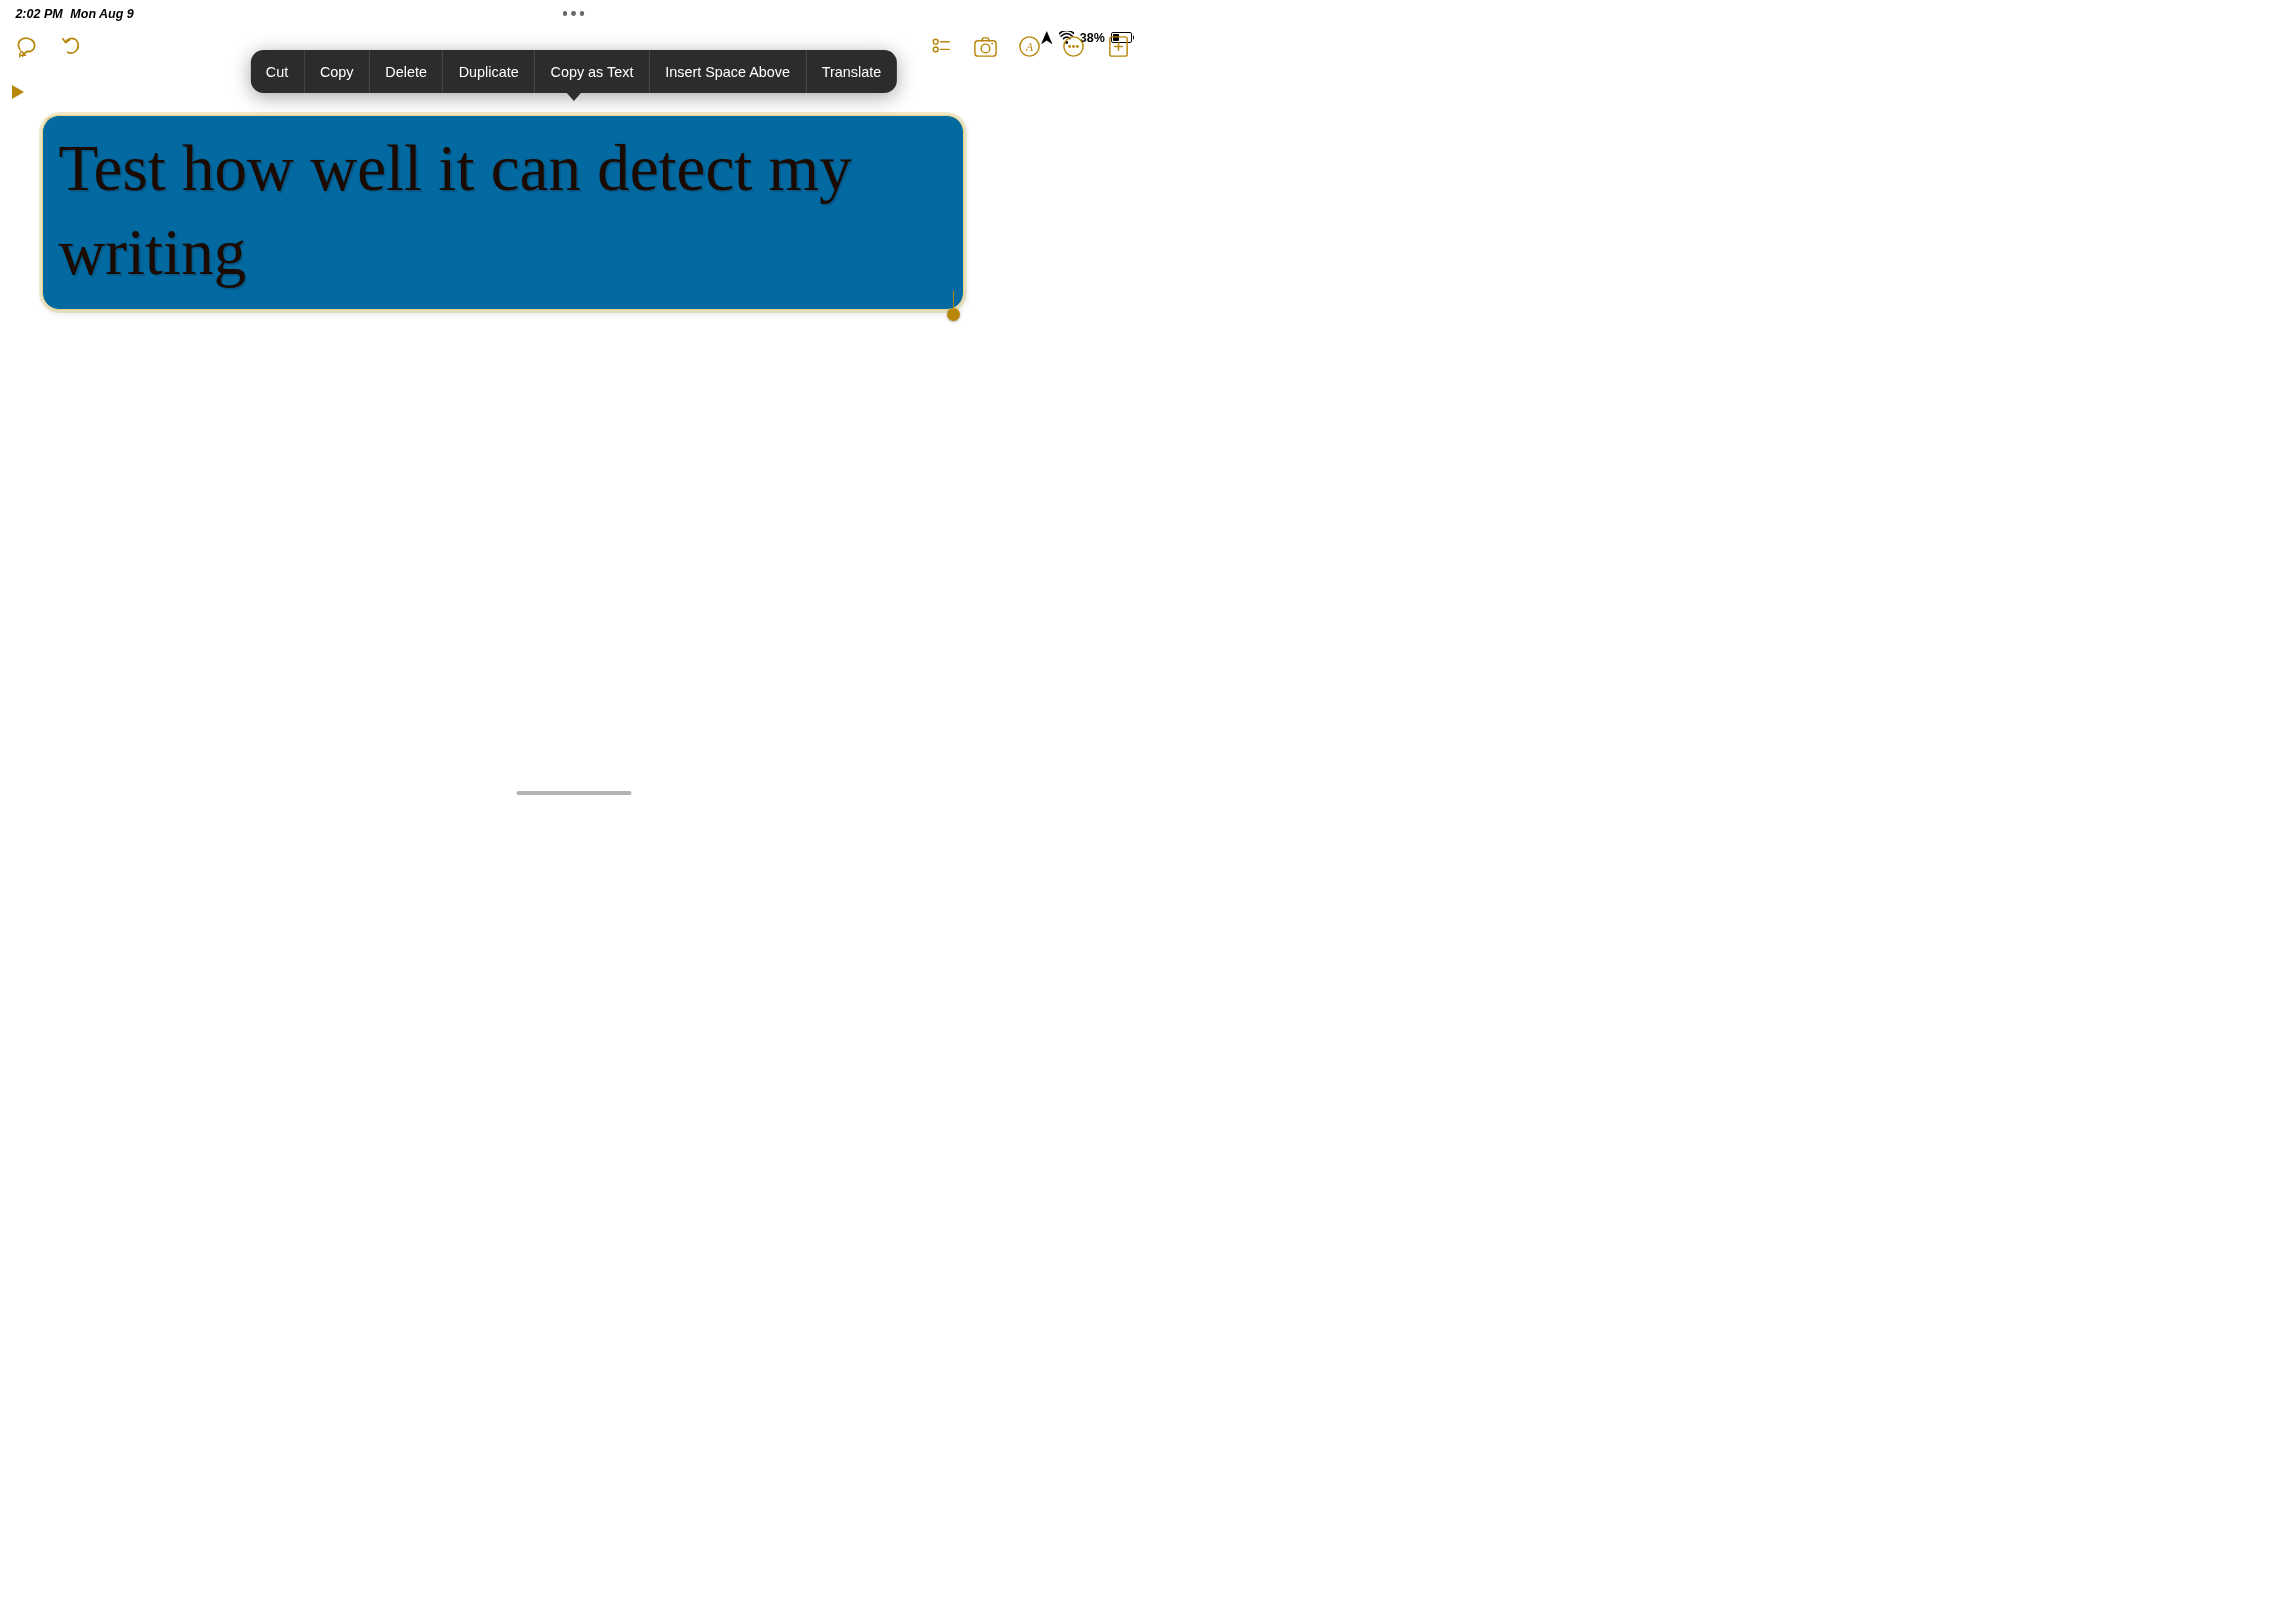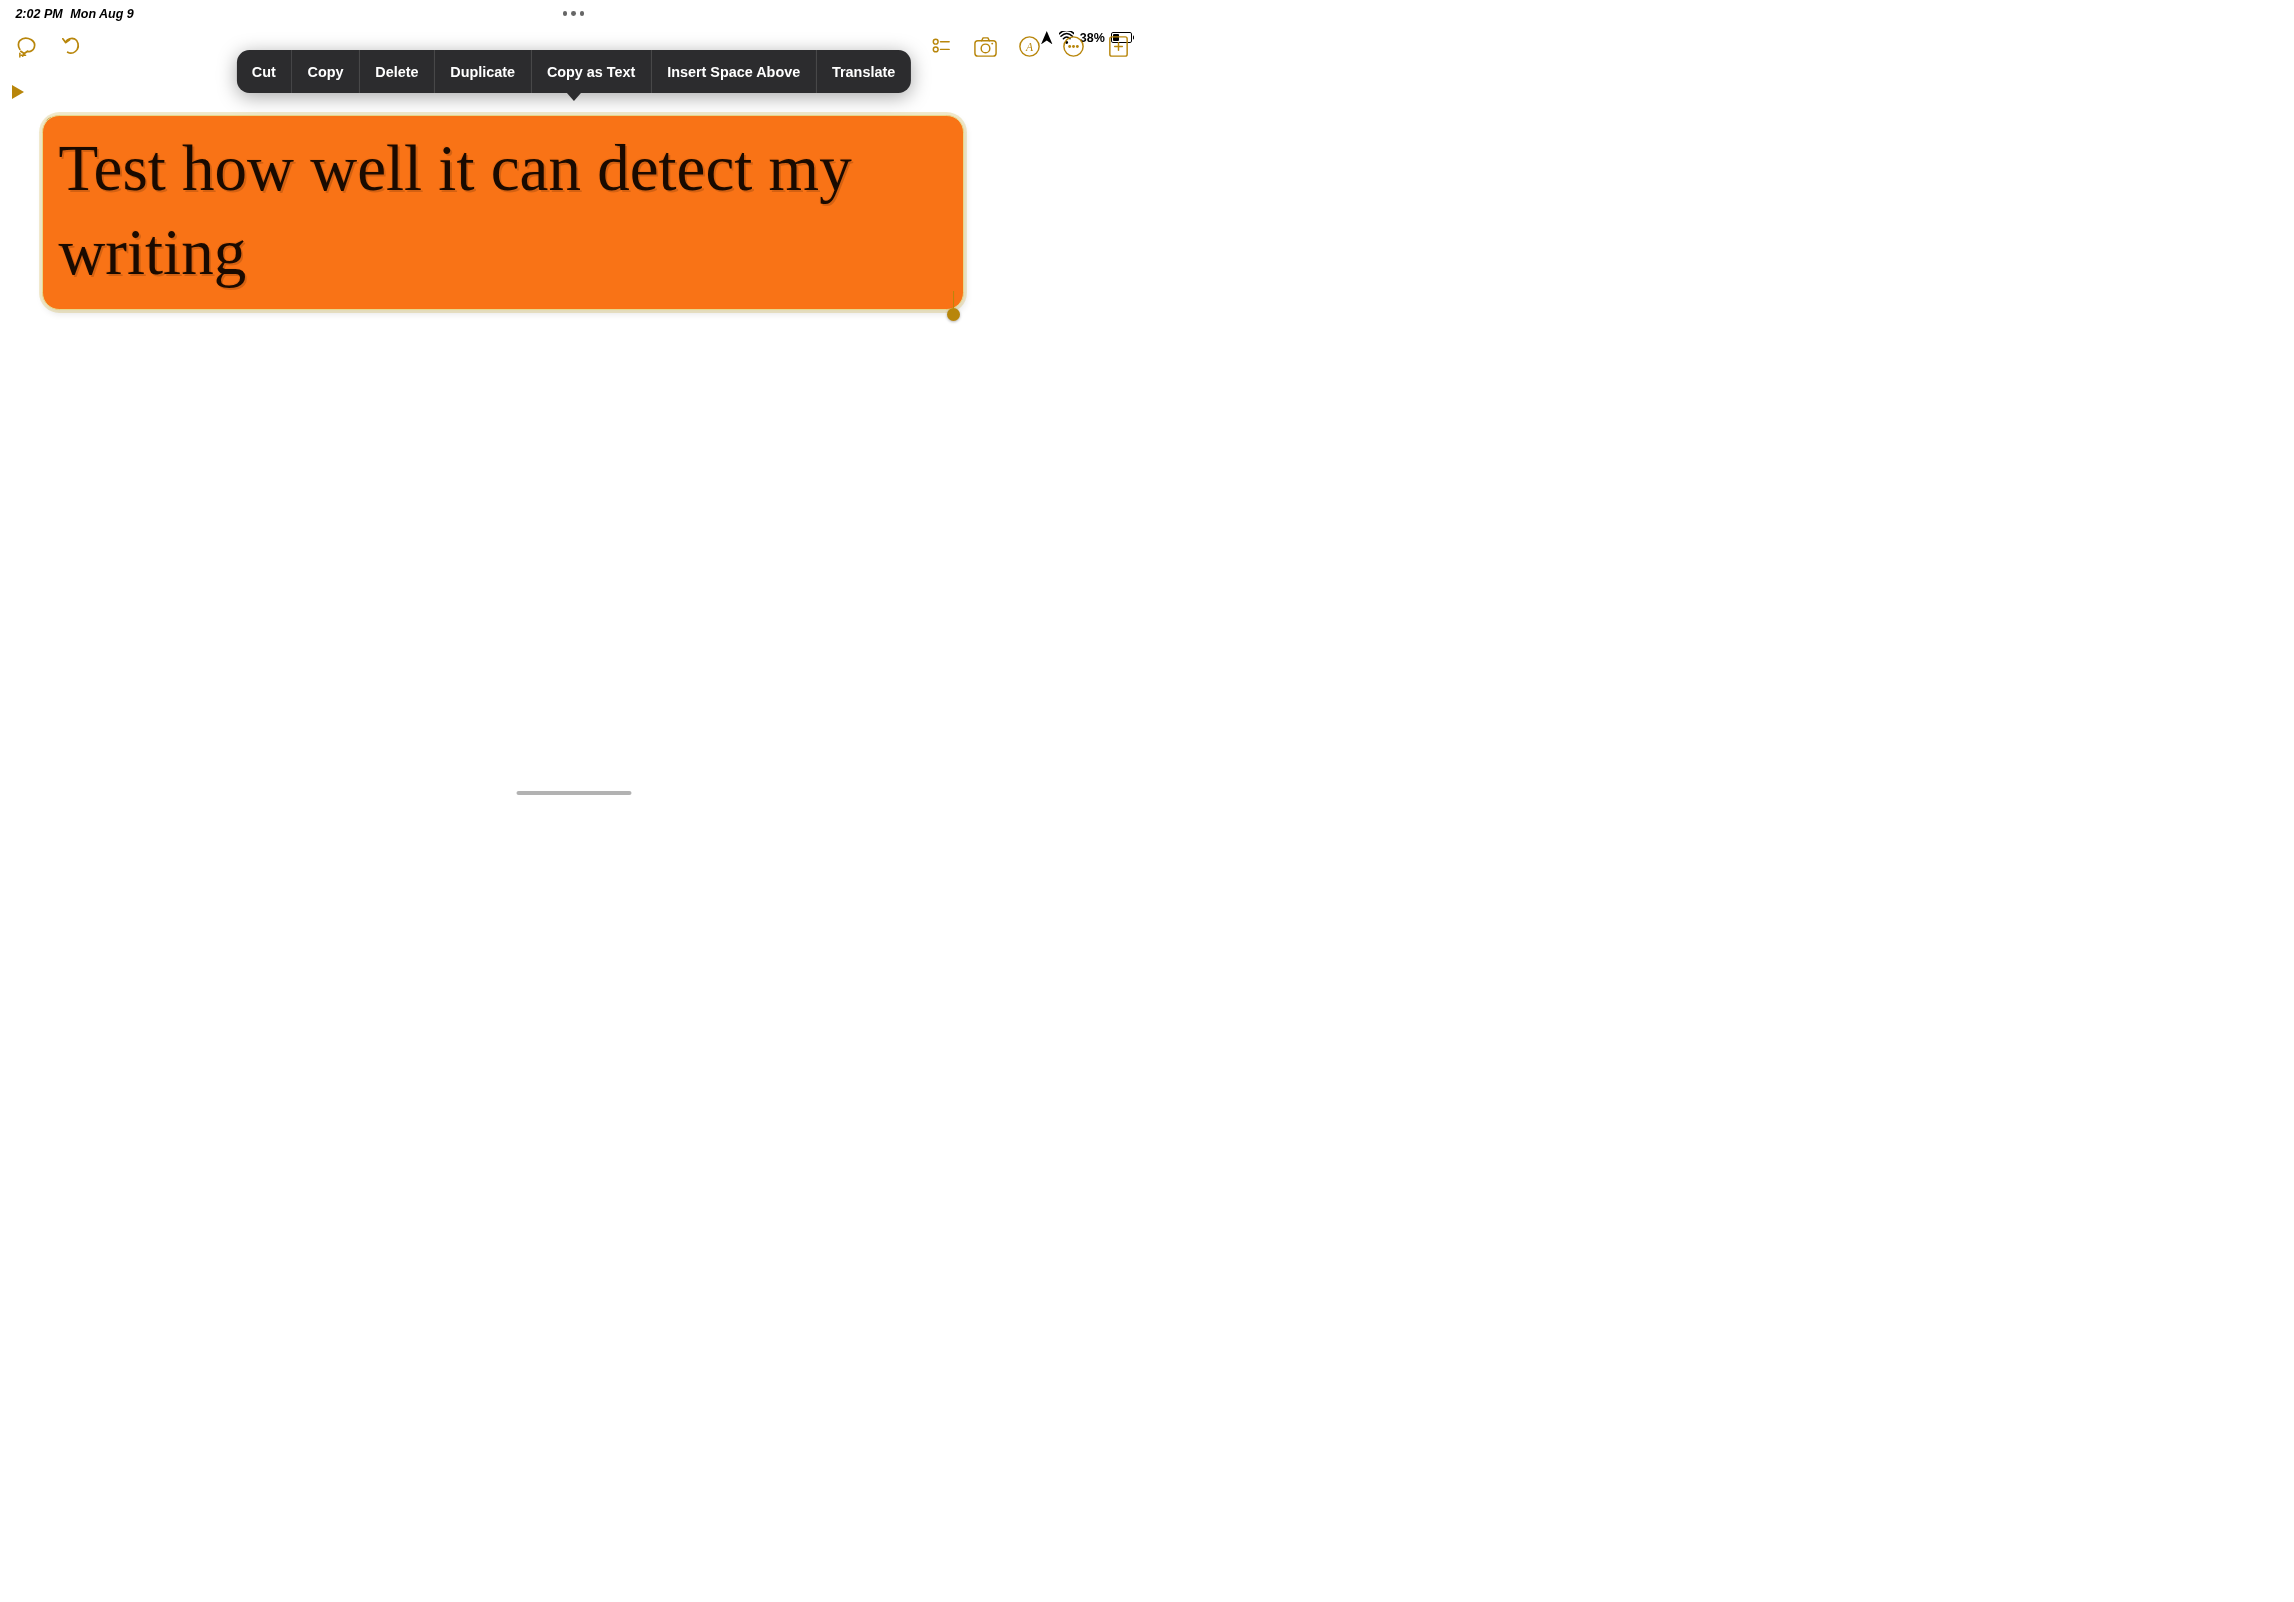--- a/index.html
+++ b/index.html
@@ -138,21 +138,21 @@
       border-top: 8.6px solid #2c2c2e;
     }
 
     .menu-item {
       display: flex;
       align-items: center;
       justify-content: center;
       padding: 0 15.4px;
       color: #ffffff;
       font-size: 14.4px;
-      font-weight: 700;
+      font-weight: 400;
       cursor: pointer;
       white-space: nowrap;
       border-right: 1px solid rgba(255,255,255,0.15);
     }
 
     .menu-item:last-child {
       border-right: none;
       text-align: center;
     }
 
@@ -184,21 +184,21 @@
     .handwriting-text {
       font-family: 'Segoe Script', 'Bradley Hand', cursive;
       font-size: 65px;
       color: #1a0a00;
       line-height: 1.3;
       position: relative;
       display: inline-block;
       text-shadow: 
         1.9px 1.9px 0 rgba(0,0,0,0.15),
         -1px -1px 0 rgba(0,0,0,0.05);
-      background: #f97316;
+      background: #0369a1;
       padding: 9.6px 19px 14.4px 15.4px;
       border-radius: 17.3px;
       border: 1.9px solid #e8d88a;
       box-shadow: 
         0 0 0 2.9px rgba(205, 170, 50, 0.25),
         1.9px 3.8px 7.7px rgba(0,0,0,0.1);
     }
 
     
     .handle-left {

